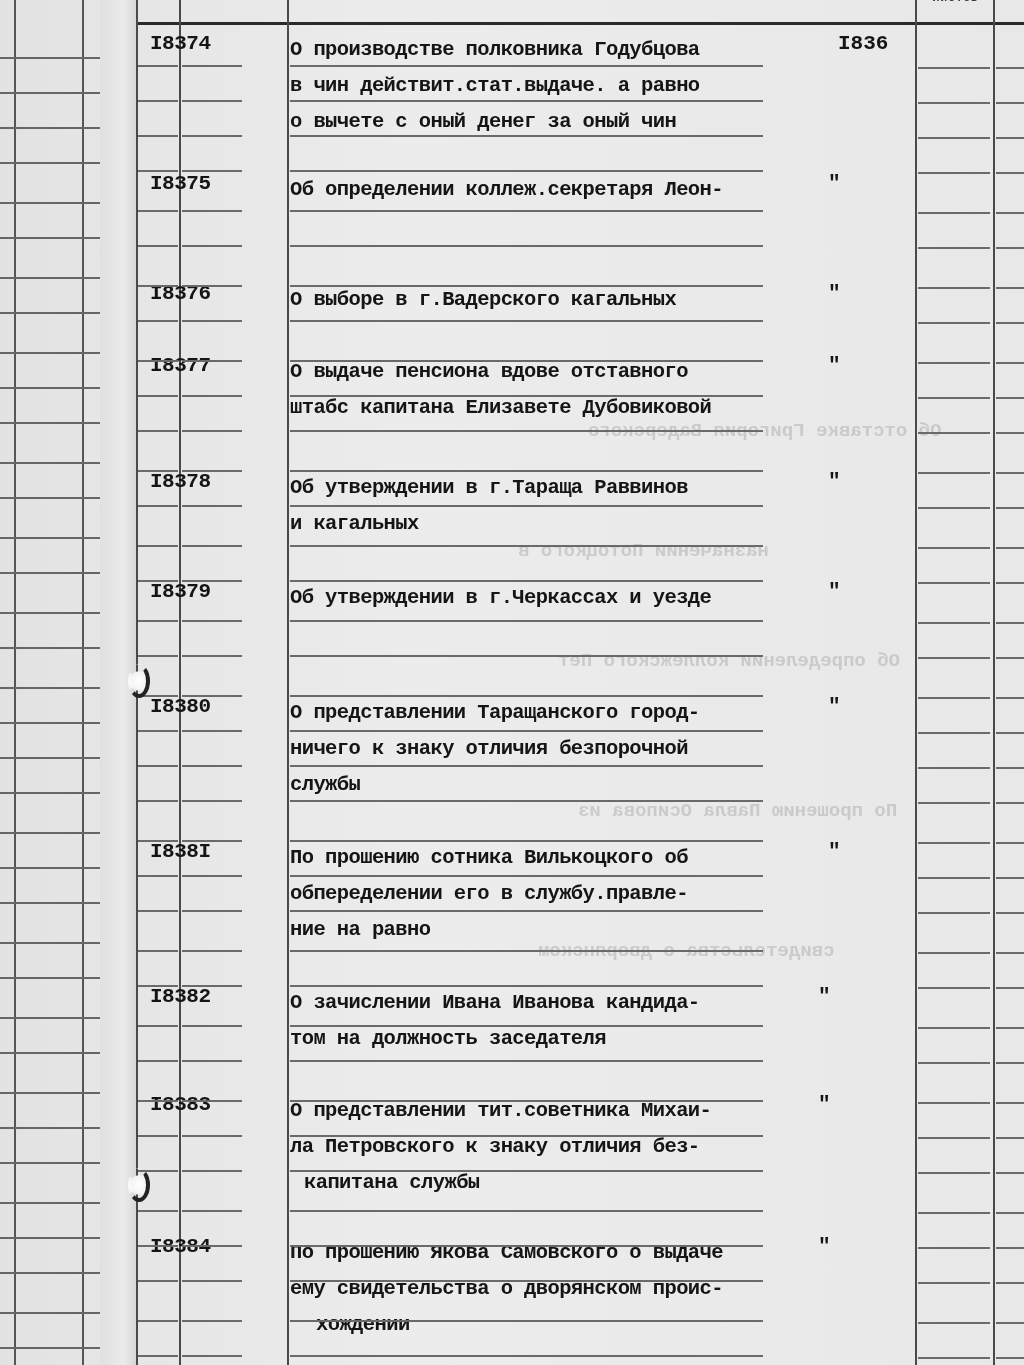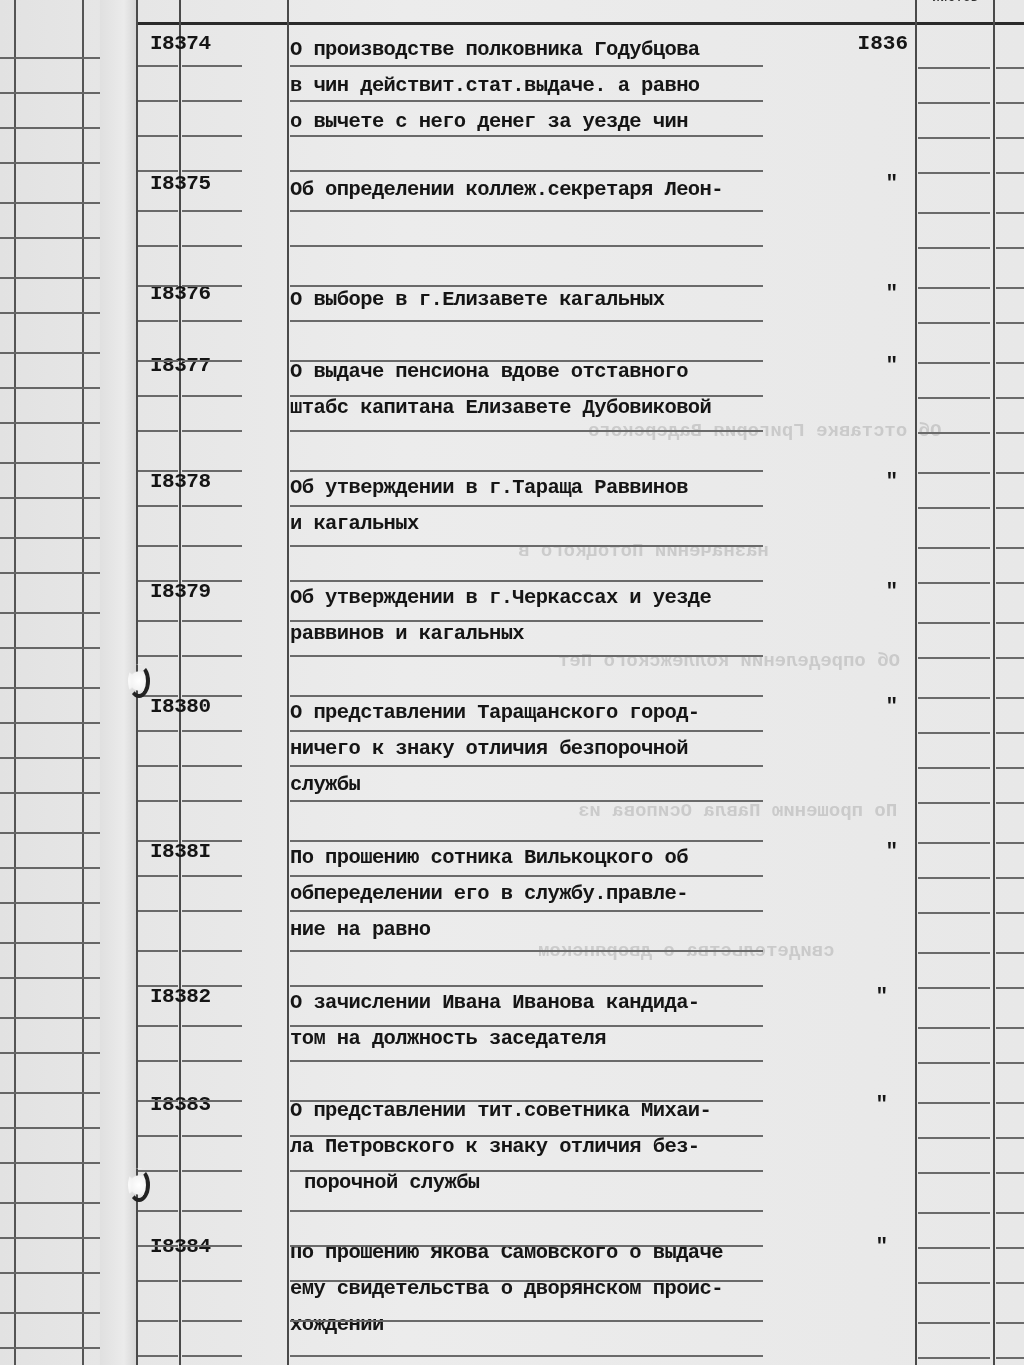--- a/index.html
+++ b/index.html
@@ -42,21 +42,21 @@
     position: absolute; left: 12px; top: 0;
     font-size: 21px; font-weight: bold; color: #151515; letter-spacing: -0.5px;
   }
   .title {
     position: absolute; left: 152px; top: 0; width: 540px;
     font-size: 20.5px; font-weight: bold; color: #151515; line-height: 36px;
     letter-spacing: -0.6px;
   }
   .title div { white-space: nowrap; }
   .year {
-    position: absolute; left: 700px; top: 0; width: 70px; text-align: right;
+    position: absolute; left: 700px; top: 0; width: 70px; text-align: left;
     font-size: 21px; font-weight: bold; color: #151515;
   }
   .ghost {
     position: absolute; color: rgba(60,60,60,0.18); font-size: 19px; font-weight: bold;
     white-space: nowrap; transform: scaleX(-1);
   }
 </style>
 </head>
 <body>
 
@@ -116,35 +116,35 @@
   <div class="ghost" style="left:420px; top:650px">Об определении коллежского Пет</div>
   <div class="ghost" style="left:440px; top:800px">По прошению Павла Осипова из</div>
   <div class="ghost" style="left:400px; top:940px">свидетельства о дворянском</div>
 
   <div id="entries">
       <div class="entry" style="top: 32px;">
         <div class="num">I8374</div>
         <div class="title">
           <div>О производстве  полковника Годубцова</div>
           <div>в чин действит.стат.выдаче. а равно</div>
-          <div>о вычете с него денег за уезде чин</div>
+          <div>о вычете с оный денег за оный чин</div>
         </div>
         <div class="year">I836</div>
       </div>
       <div class="entry" style="top: 172px;">
         <div class="num">I8375</div>
         <div class="title">
           <div>Об определении коллеж.секретаря Леон-</div>
         </div>
         <div class="year" style="left: 690px;">"</div>
       </div>
       <div class="entry" style="top: 282px;">
         <div class="num">I8376</div>
         <div class="title">
-          <div>О выборе в г.Елизавете кагальных</div>
+          <div>О выборе в г.Вадерского кагальных</div>
         </div>
         <div class="year" style="left: 690px;">"</div>
       </div>
       <div class="entry" style="top: 354px;">
         <div class="num">I8377</div>
         <div class="title">
           <div>О выдаче пенсиона вдове отставного</div>
           <div>штабс капитана Елизавете Дубовиковой</div>
         </div>
         <div class="year" style="left: 690px;">"</div>
@@ -154,21 +154,20 @@
         <div class="title">
           <div>Об утверждении в г.Тараща Раввинов</div>
           <div>и кагальных</div>
         </div>
         <div class="year" style="left: 690px;">"</div>
       </div>
       <div class="entry" style="top: 580px;">
         <div class="num">I8379</div>
         <div class="title">
           <div>Об утверждении в г.Черкассах и уезде</div>
-          <div>раввинов и кагальных</div>
         </div>
         <div class="year" style="left: 690px;">"</div>
       </div>
       <div class="entry" style="top: 695px;">
         <div class="num">I8380</div>
         <div class="title">
           <div>О представлении Таращанского город-</div>
           <div>ничего к знаку отличия безпорочной</div>
           <div>службы</div>
         </div>
@@ -189,30 +188,30 @@
           <div>О зачислении Ивана Иванова кандида-</div>
           <div>том на должность заседателя</div>
         </div>
         <div class="year" style="left: 680px;">"</div>
       </div>
       <div class="entry" style="top: 1093px;">
         <div class="num">I8383</div>
         <div class="title">
           <div>О представлении тит.советника Михаи-</div>
           <div>ла Петровского к знаку отличия без-</div>
-          <div style="padding-left: 14px;">порочной службы</div>
+          <div style="padding-left: 14px;">капитана службы</div>
         </div>
         <div class="year" style="left: 680px;">"</div>
       </div>
       <div class="entry" style="top: 1235px;">
         <div class="num">I8384</div>
         <div class="title">
           <div>По прошению Якова Самовского о выдаче</div>
           <div>ему свидетельства о дворянском проис-</div>
-          <div style="">хождении</div>
+          <div style="padding-left: 26px;">хождении</div>
         </div>
         <div class="year" style="left: 680px;">"</div>
       </div>
     </div>
 <div class="rule" style="left: 0px; width: 40px; top: 65px;"></div>
     <div class="rule" style="left: 44px; width: 60px; top: 65px;"></div>
     <div class="rule" style="left: 152px; width: 473px; top: 65px;"></div>
     <div class="rule" style="left: 780px; width: 72px; top: 67px;"></div>
     <div class="rule" style="left: 858px; width: 28px; top: 67px;"></div>
     <div class="rule" style="left: 0px; width: 40px; top: 100px;"></div>

